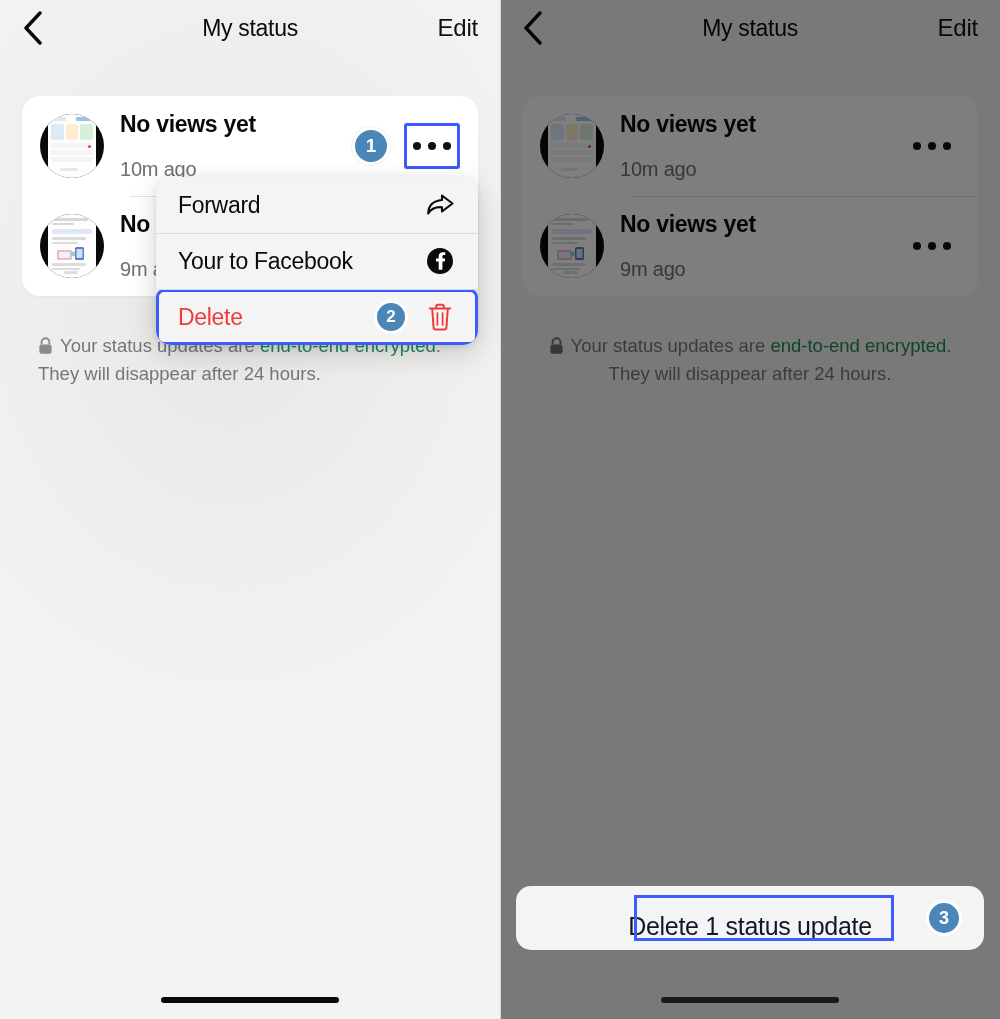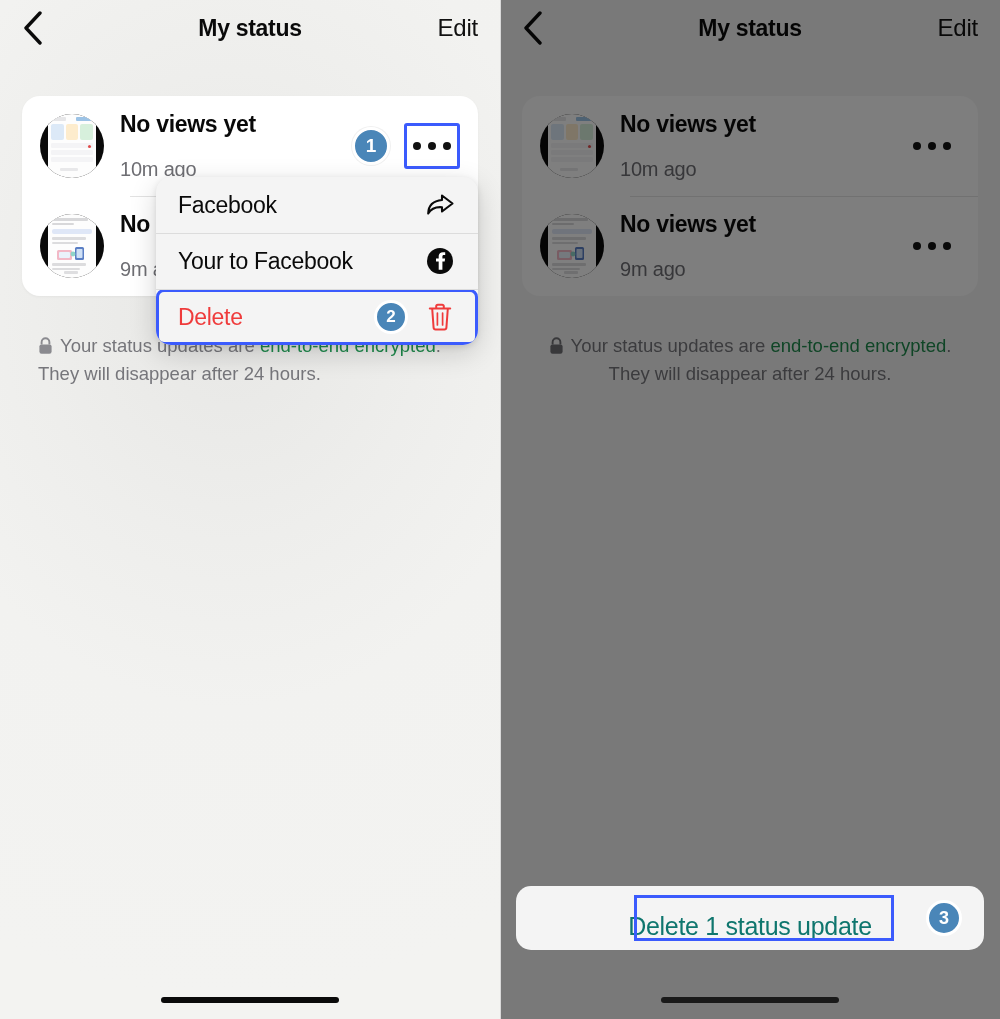--- a/index.html
+++ b/index.html
@@ -34,21 +34,21 @@
 
   
   .header {
     position:relative; height:56px; display:flex; align-items:center;
     padding:0 22px; z-index:20;
   }
   .back-chevron { width:22px; height:34px; flex:0 0 auto; cursor:pointer; }
   .back-chevron svg { display:block; }
   .header-title {
     position:absolute; left:0; right:0; text-align:center;
-    font-size:23px; font-weight:700; color:#0a0a0a; letter-spacing:-0.3px;
+    font-size:23px; font-weight:400; color:#0a0a0a; letter-spacing:-0.3px;
     pointer-events:none;
   }
   .header-action {
     margin-left:auto; font-size:24px; color:#111; letter-spacing:-0.2px;
     cursor:pointer; z-index:21;
   }
 
   
   .status-card {
     position:relative; margin:40px 22px 0 22px; background:#ffffff;
@@ -145,21 +145,21 @@
   .action-sheet {
     position:absolute; left:16px; right:16px; bottom:58px; z-index:50;
   }
   .sheet-btn {
     height:64px; border-radius:15px; background:#ffffff;
     display:flex; align-items:center; justify-content:center; position:relative;
     cursor:pointer;
   }
   .sheet-btn.destructive { background:#f4f4f4; margin-bottom:11px; }
   .sheet-label { font-size:25px; letter-spacing:-0.3px; }
-  .sheet-btn.destructive .sheet-label { color:#0f766e;margin-top:16px; }
+  .sheet-btn.destructive .sheet-label { color:#0f172a;margin-top:16px; }
   .sheet-btn.cancel .sheet-label { color:#050505; font-weight:700; }
   .sheet-hl {
     position:absolute; left:118px; right:90px; top:9px; bottom:9px;
     border:3px solid #3b5bfd; pointer-events:none;
   }
   .sheet-badge {
     position:absolute; right:22px; top:50%; transform:translateY(-50%);
     width:36px; height:36px; border-radius:50%; background:#4a86b8;
     border:3px solid #ffffff; color:#fff; font-size:18px; font-weight:700;
     display:flex; align-items:center; justify-content:center;
@@ -273,21 +273,21 @@
           <svg width="15" height="18" viewBox="0 0 15 18">
               <path d="M3.6 7.5V5.2a3.9 3.9 0 0 1 7.8 0v2.3" fill="none" stroke="#8a8a8f" stroke-width="1.9"></path>
               <rect x="1.4" y="7.4" width="12.2" height="9.4" rx="2.2" fill="#8a8a8f"></rect>
             </svg>
         </span><span>Your status updates are </span><span class="enc-link">end-to-end encrypted</span><span>. They will disappear after 24 hours.</span>
       </div>
 
       <div class="ctx-menu">
 
         <div class="ctx-item">
-          <div class="ctx-label">Facebook</div>
+          <div class="ctx-label">Forward</div>
           <div class="ctx-icon">
             <svg width="30" height="26" viewBox="0 0 30 26">
                 <path d="M17 3.5 L27.5 11.5 L17 19.5 V15.2 C10 14.6 6 16.8 3.2 21.5 C3.4 13.5 8.3 8.8 17 8 Z" fill="none" stroke="#0a0a0a" stroke-width="2.1" stroke-linejoin="round"></path>
               </svg>
           </div>
         </div>
 
 
         <div class="ctx-item">
           <div class="ctx-label">Your to Facebook</div>

